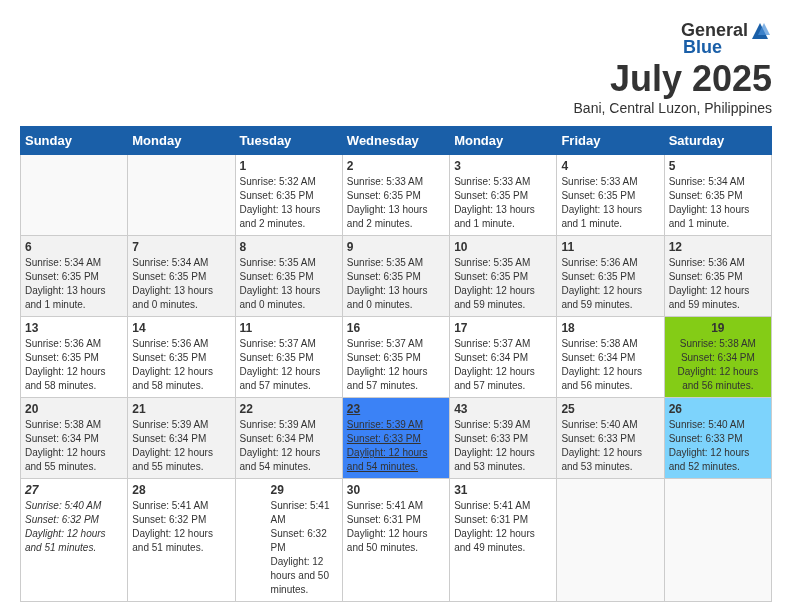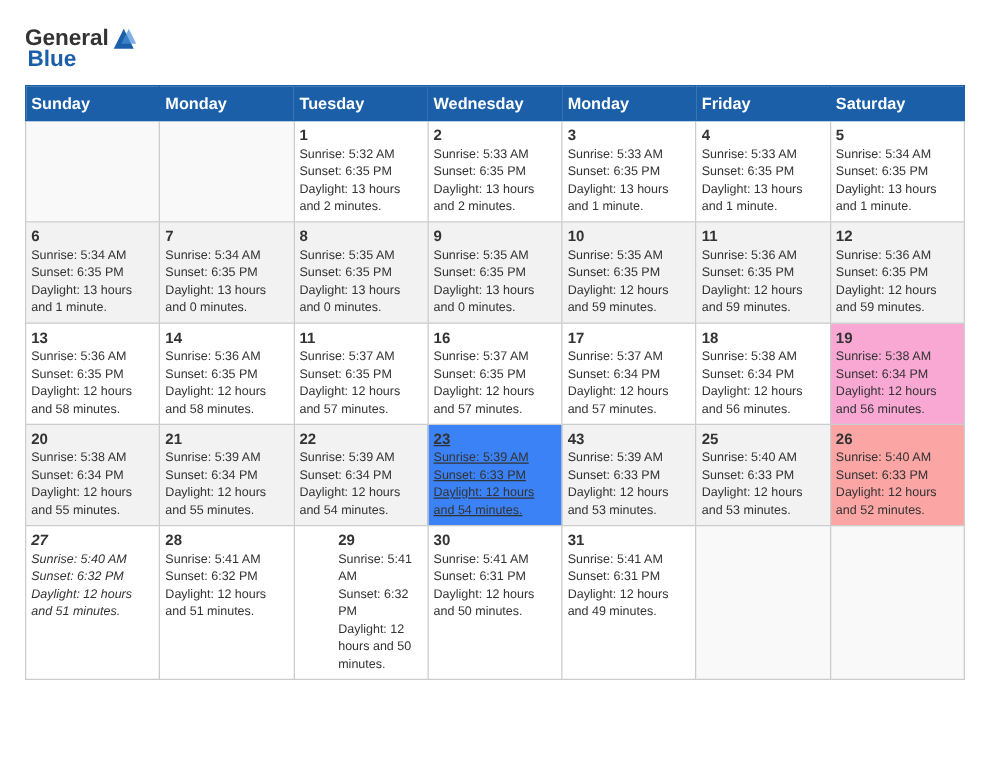--- a/index.html
+++ b/index.html
@@ -6,22 +6,23 @@
     body {
       font-family: Arial, sans-serif;
       background: #fff;
       width: 792px;
       min-height: 612px;
       padding: 20px;
     }
     .header {
       display: flex;
       justify-content: space-between;
-      align-items: center;
+      align-items: flex-end;
       margin-bottom: 10px;
+      flex-direction: column;
     }
     .logo {
       display: flex;
       flex-direction: column;
       align-items: flex-start;
     }
     .logo-text {
       display: flex;
       align-items: center;
     }
@@ -106,20 +107,22 @@
     <div class="logo-text">
       <span class="logo-general">General</span>
       <svg class="logo-icon" viewBox="0 0 20 20">
         <polygon points="10,2 18,18 2,18" fill="#1a5fa8"></polygon>
         <polygon points="14,2 20,14 8,14" fill="#4a90d9" opacity="0.7"></polygon>
       </svg>
     </div>
     <span class="logo-blue" style="margin-top:-4px; padding-left:2px;">Blue</span>
   </div>
   <div class="title-section">
+    <div class="month-title">July 2025</div>
+    <div class="subtitle">Bani, Central Luzon, Philippines</div>
   </div>
 </div>
 
 <table class="calendar">
   <thead>
     <tr>
 
     <th>Sunday</th>
         <th>Monday</th>
         <th>Tuesday</th>
@@ -239,21 +242,21 @@
           <div class="cell-info" style="white-space: pre-line;">Sunrise: 5:37 AM
 Sunset: 6:34 PM
 Daylight: 12 hours and 57 minutes.</div>
         </td>
         <td style="background-color: rgb(255, 255, 255);">
           <span class="day-number">18</span>
           <div class="cell-info" style="white-space: pre-line;">Sunrise: 5:38 AM
 Sunset: 6:34 PM
 Daylight: 12 hours and 56 minutes.</div>
         </td>
-        <td style="background-color: #f9a8d4;">
+        <td style="background-color: #84cc16; text-align: center;">
           <span class="day-number">19</span>
           <div class="cell-info" style="white-space: pre-line;">Sunrise: 5:38 AM
 Sunset: 6:34 PM
 Daylight: 12 hours and 56 minutes.</div>
         </td>
       </tr>
       <tr>
         <td style="background-color: rgb(242, 242, 242);">
           <span class="day-number">20</span>
           <div class="cell-info" style="white-space: pre-line;">Sunrise: 5:38 AM
@@ -283,21 +286,21 @@
           <div class="cell-info" style="white-space: pre-line;">Sunrise: 5:39 AM
 Sunset: 6:33 PM
 Daylight: 12 hours and 53 minutes.</div>
         </td>
         <td style="background-color: rgb(242, 242, 242);">
           <span class="day-number">25</span>
           <div class="cell-info" style="white-space: pre-line;">Sunrise: 5:40 AM
 Sunset: 6:33 PM
 Daylight: 12 hours and 53 minutes.</div>
         </td>
-        <td style="background-color: #fca5a5;">
+        <td style="background-color: #7dd3fc;">
           <span class="day-number">26</span>
           <div class="cell-info" style="white-space: pre-line;">Sunrise: 5:40 AM
 Sunset: 6:33 PM
 Daylight: 12 hours and 52 minutes.</div>
         </td>
       </tr>
       <tr>
         <td style="background-color: rgb(255, 255, 255); font-style: italic;">
           <span class="day-number">27</span>
           <div class="cell-info" style="white-space: pre-line;">Sunrise: 5:40 AM

